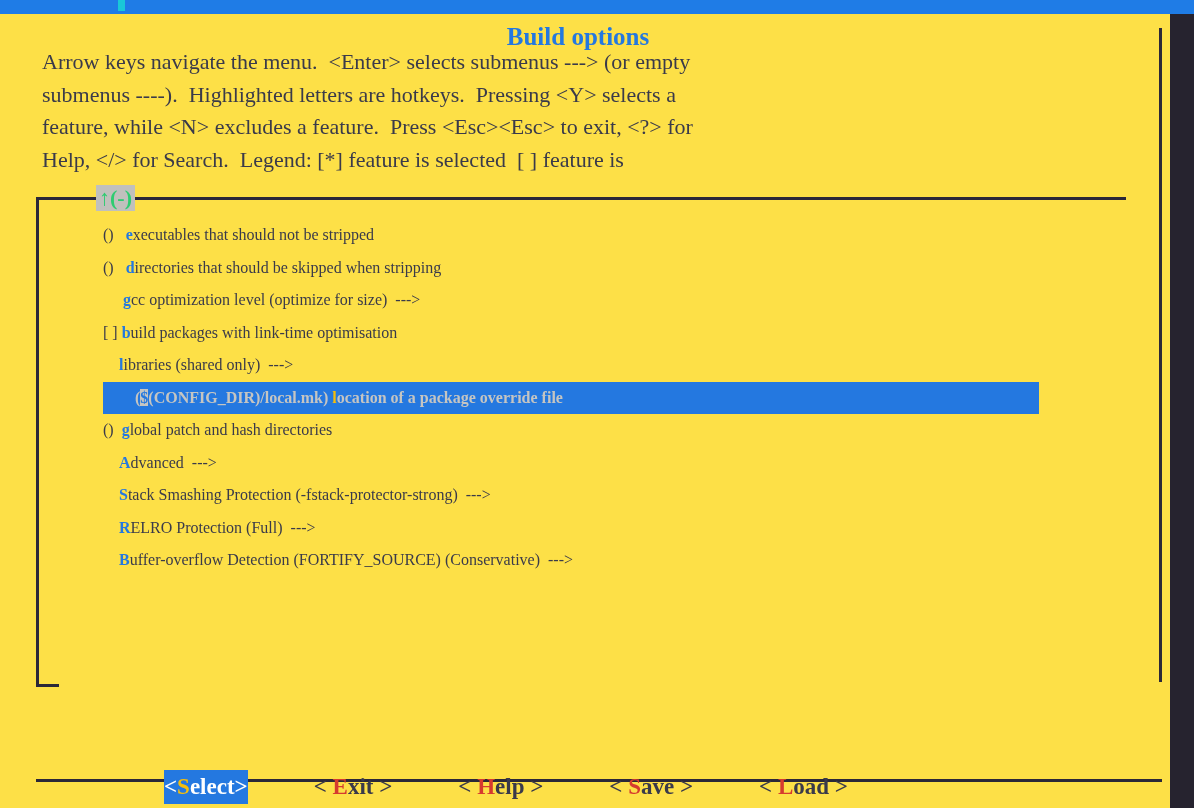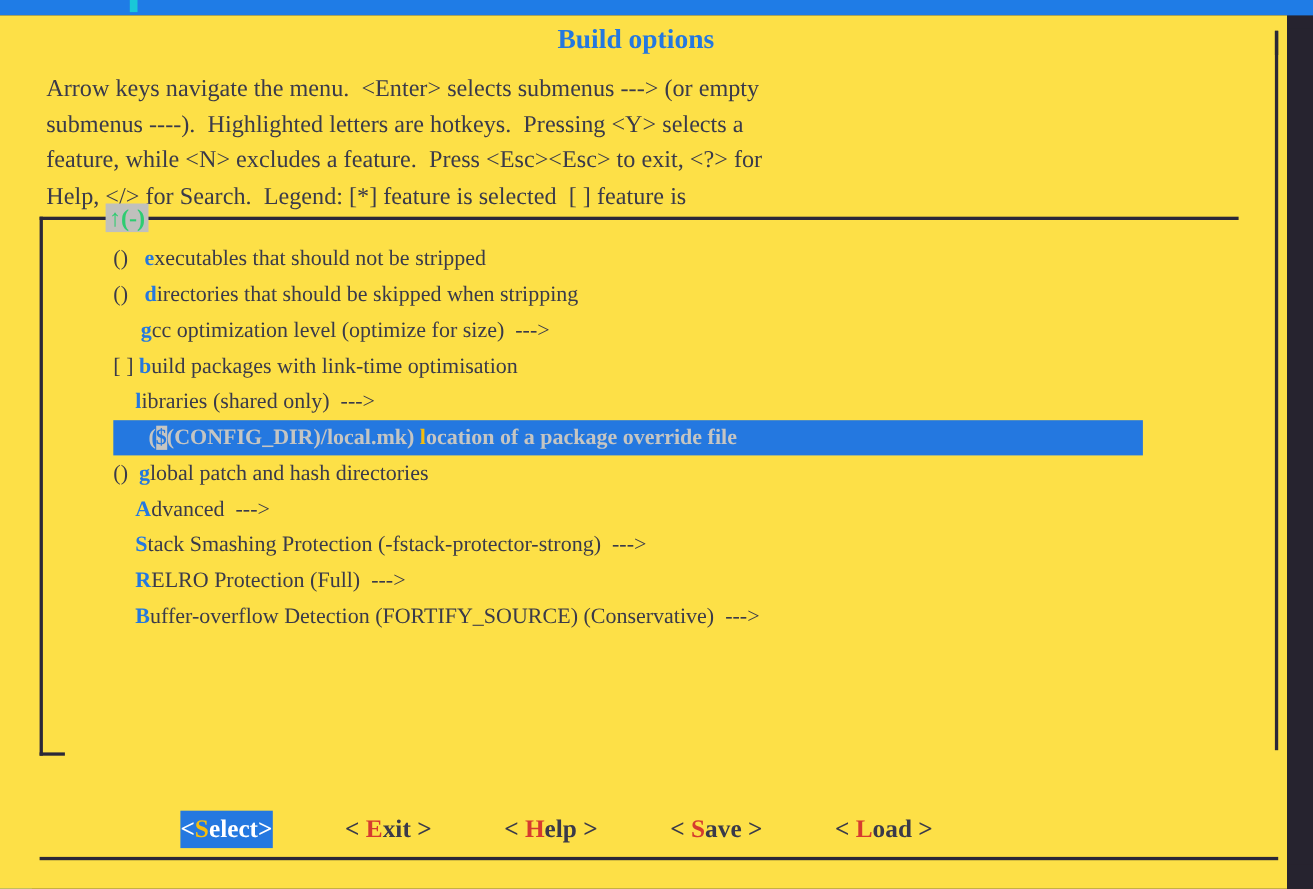--- a/index.html
+++ b/index.html
@@ -90,21 +90,21 @@
     font-size: 25px;
     line-height: 30px;
     font-weight: bold;
     color: #2478e0;
     letter-spacing: 0px;
   }
 
   
   #helptext {
     position: absolute;
-    left: 42px; top: 50px;
+    left: 42px; top: 32px;
     width: 1110px;
     font-size: 22px;
     line-height: 32.5px;
     white-space: pre;
     color: #3a3a4a;
   }
 
   
   #list-frame {
     position: absolute;
@@ -145,21 +145,21 @@
 
   
   #menu {
     position: absolute;
     left: 103px; top: 205px;
     width: 1010px;
   }
   .menu-row {
     height: 32.5px;
     line-height: 32.5px;
-    font-size: 20px;
+    font-size: 16px;
     white-space: pre;
     color: #3a3a4a;
     display: block;
   }
   .menu-row .hotkey {
     color: #2478e0;
     font-weight: bold;
   }
   .menu-row.selected {
     background: #2478e0;
@@ -173,21 +173,21 @@
     font-weight: bold;
   }
   .menu-row.selected .cursor-char {
     background: #c5c5c2;
     color: #2478e0;
   }
 
   
   #buttons {
     position: absolute;
-    left: 164px; top: 723px;
+    left: 164px; top: 756px;
     height: 34px;
     font-size: 23px;
     line-height: 34px;
     white-space: pre;
   }
   .btn {
     display: inline-block;
     white-space: pre;
     font-weight: bold;
     color: #3a3a4a;

